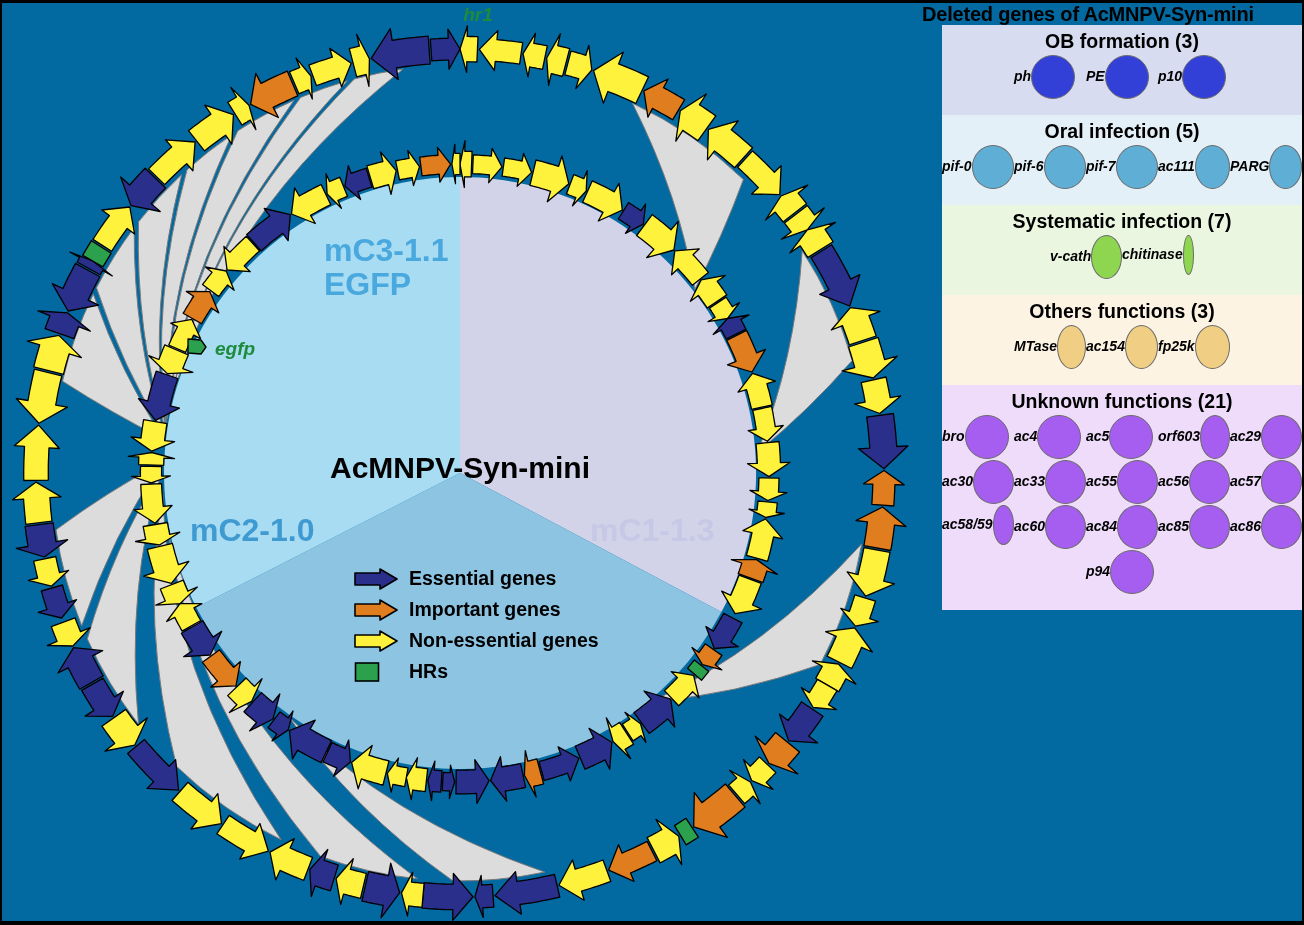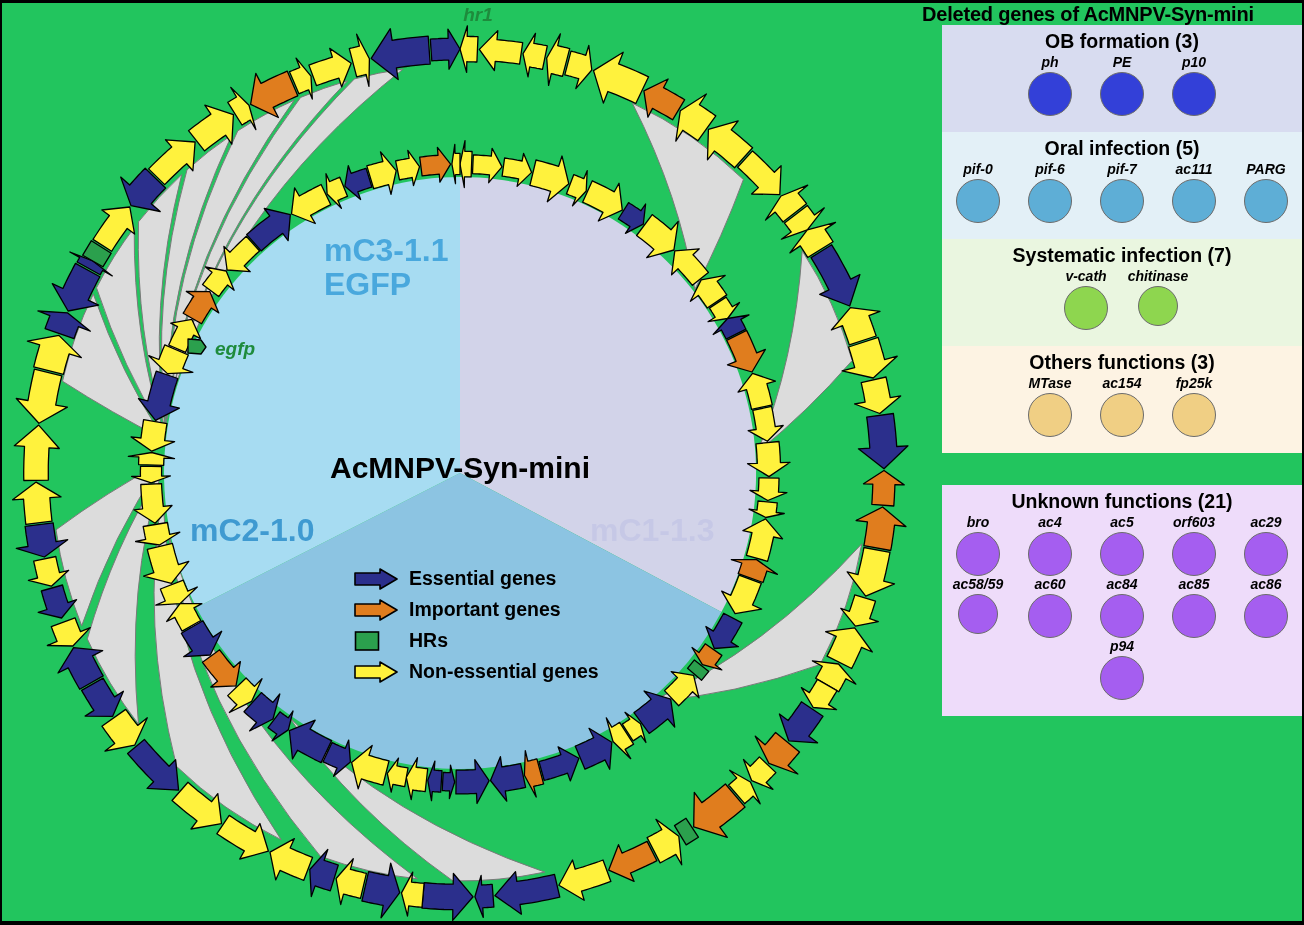--- a/index.html
+++ b/index.html
@@ -6,21 +6,21 @@
   html, body {
     margin: 0; padding: 0;
     width: 1304px; height: 925px;
     background: #ffffff;
     font-family: "Liberation Sans", sans-serif;
     overflow: hidden;
   }
   #root {
     position: relative;
     width: 1304px; height: 925px;
-    background: #22c55e;
+    background: #0369a1;
     border: 2px solid #000;
     border-top-width: 3px;
     border-bottom-width: 4px;
   }
 
   
   #genome-map {
     position: absolute;
     left: 0; top: 0;
     width: 920px; height: 921px;
@@ -107,21 +107,21 @@
     white-space: nowrap;
   }
   .gene-row {
     display: flex;
     justify-content: center;
     align-items: flex-start;
   }
   .gene-item {
     width: 72px;
     display: flex;
-    flex-direction: column;
+    flex-direction: row;
     align-items: center;
     text-align: right;
   }
   .gene-name {
     font-size: 14px;
     font-style: italic;
     font-weight: bold;
     color: #000;
     line-height: 17px;
     white-space: nowrap;
@@ -372,32 +372,32 @@
           <span class="legend-swatch">
             <svg width="44" height="22" viewBox="0 0 44 22">
               <path d="M 1 5 L 26 5 L 26 1 L 43 11 L 26 21 L 26 17 L 1 17 Z" fill="#e07d1e" stroke="#000" stroke-width="1.6" stroke-linejoin="round"></path>
             </svg>
           </span>
           <span class="legend-text">Important genes</span>
         </div>
         <div class="legend-row">
           <span class="legend-swatch">
             <svg width="44" height="22" viewBox="0 0 44 22">
+              <path d="M 1 5 L 26 5 L 26 1 L 43 11 L 26 21 L 26 17 L 1 17 Z" fill="#fff23d" stroke="#000" stroke-width="1.6" stroke-linejoin="round"></path>
+            </svg>
+          </span>
+          <span class="legend-text">Non-essential genes</span>
+        </div>
+        <div class="legend-row">
+          <span class="legend-swatch">
+            <svg width="44" height="22" viewBox="0 0 44 22">
               <rect x="1.5" y="2" width="23" height="18" fill="#2ba04d" stroke="#000" stroke-width="1.6"></rect>
             </svg>
           </span>
           <span class="legend-text">HRs</span>
-        </div>
-        <div class="legend-row">
-          <span class="legend-swatch">
-            <svg width="44" height="22" viewBox="0 0 44 22">
-              <path d="M 1 5 L 26 5 L 26 1 L 43 11 L 26 21 L 26 17 L 1 17 Z" fill="#fff23d" stroke="#000" stroke-width="1.6" stroke-linejoin="round"></path>
-            </svg>
-          </span>
-          <span class="legend-text">Non-essential genes</span>
         </div>
       </div>
   </div>
 
   <div id="deleted-panel">
     <div id="panel-title">Deleted genes of AcMNPV-Syn-mini</div>
     <div id="panel-sections">
         <div class="gene-section" style="background: rgb(216, 220, 240);">
           <div class="section-title">OB formation (3)</div>
           <div class="gene-row">
@@ -463,41 +463,63 @@
             <div class="gene-item">
               <div class="gene-name">ac154</div>
               <div class="gene-circle" style="background: rgb(240, 207, 132);"></div>
             </div>
             <div class="gene-item">
               <div class="gene-name">fp25k</div>
               <div class="gene-circle" style="background: rgb(240, 207, 132);"></div>
             </div>
           </div>
         </div>
-        <div class="gene-section" style="background: rgb(238, 220, 250); margin-top: 32px;">
+        <div class="gene-section" style="background: rgb(238, 220, 250);">
           <div class="section-title">Unknown functions (21)</div>
           <div class="gene-row">
             <div class="gene-item">
               <div class="gene-name">bro</div>
               <div class="gene-circle" style="background: rgb(165, 94, 240);"></div>
             </div>
             <div class="gene-item">
               <div class="gene-name">ac4</div>
               <div class="gene-circle" style="background: rgb(165, 94, 240);"></div>
             </div>
             <div class="gene-item">
               <div class="gene-name">ac5</div>
               <div class="gene-circle" style="background: rgb(165, 94, 240);"></div>
             </div>
             <div class="gene-item">
               <div class="gene-name">orf603</div>
               <div class="gene-circle" style="background: rgb(165, 94, 240);"></div>
             </div>
             <div class="gene-item">
               <div class="gene-name">ac29</div>
+              <div class="gene-circle" style="background: rgb(165, 94, 240);"></div>
+            </div>
+          </div>
+          <div class="gene-row">
+            <div class="gene-item">
+              <div class="gene-name">ac30</div>
+              <div class="gene-circle" style="background: rgb(165, 94, 240);"></div>
+            </div>
+            <div class="gene-item">
+              <div class="gene-name">ac33</div>
+              <div class="gene-circle" style="background: rgb(165, 94, 240);"></div>
+            </div>
+            <div class="gene-item">
+              <div class="gene-name">ac55</div>
+              <div class="gene-circle" style="background: rgb(165, 94, 240);"></div>
+            </div>
+            <div class="gene-item">
+              <div class="gene-name">ac56</div>
+              <div class="gene-circle" style="background: rgb(165, 94, 240);"></div>
+            </div>
+            <div class="gene-item">
+              <div class="gene-name">ac57</div>
               <div class="gene-circle" style="background: rgb(165, 94, 240);"></div>
             </div>
           </div>
           <div class="gene-row">
             <div class="gene-item small">
               <div class="gene-name">ac58/59</div>
               <div class="gene-circle" style="background: rgb(165, 94, 240);"></div>
             </div>
             <div class="gene-item">
               <div class="gene-name">ac60</div>

